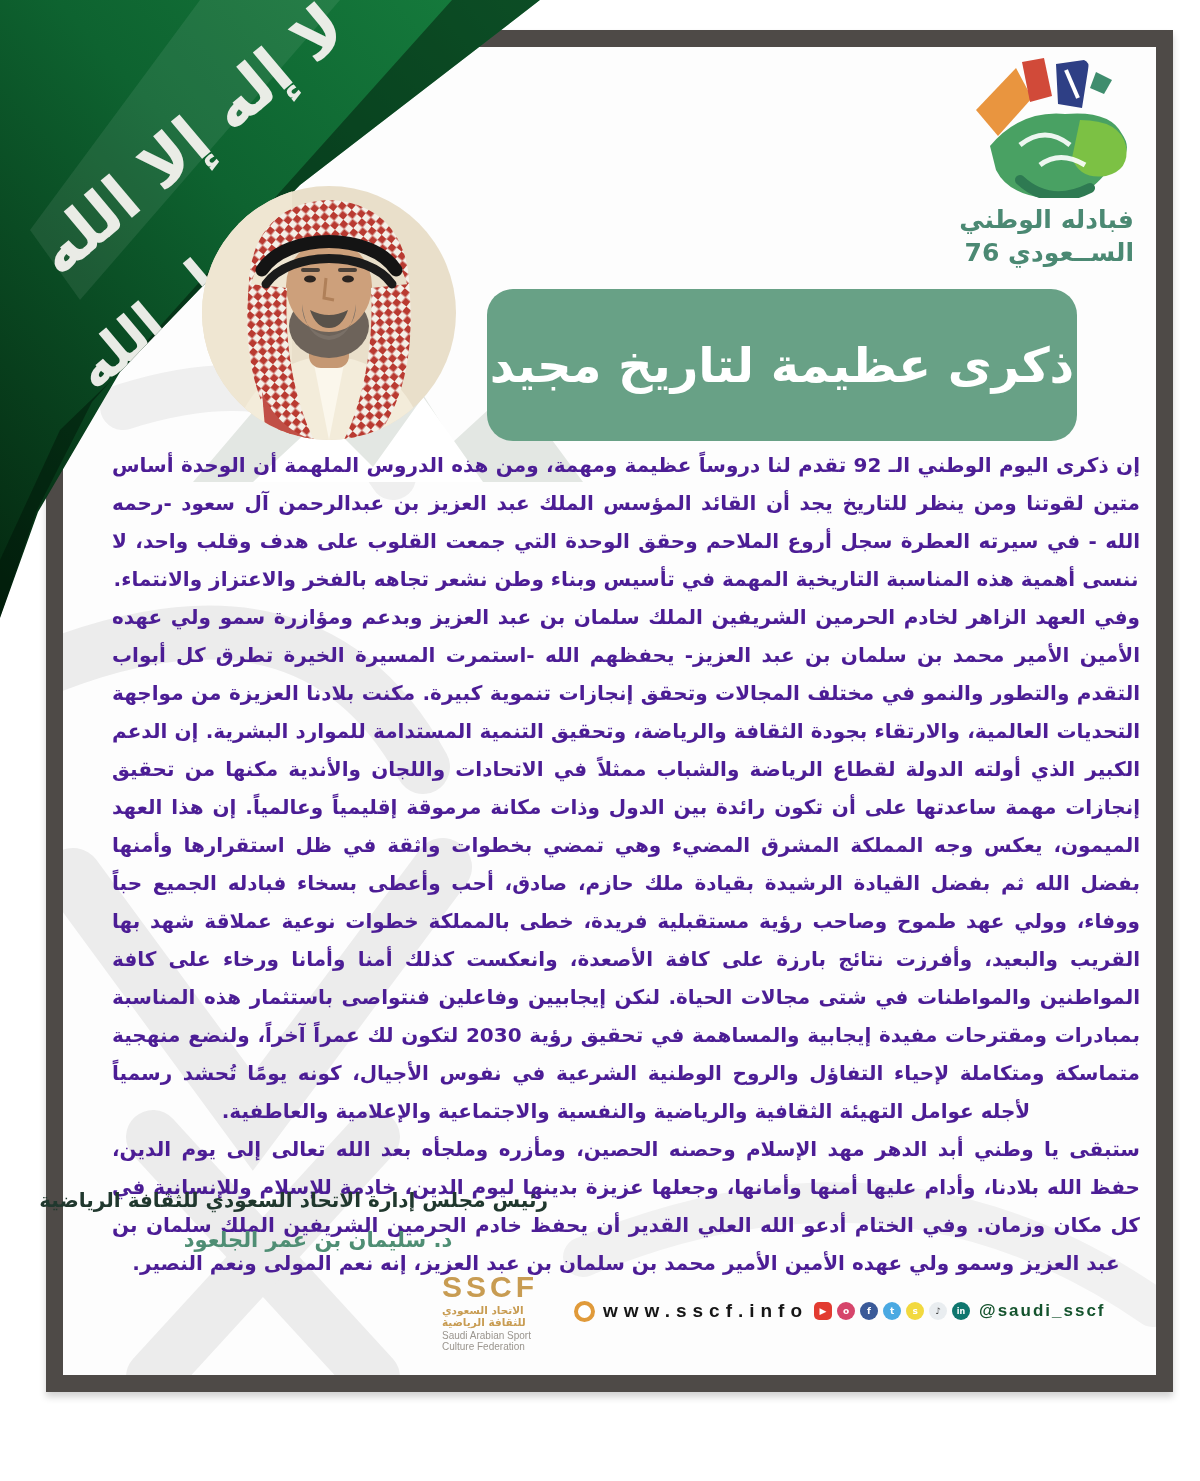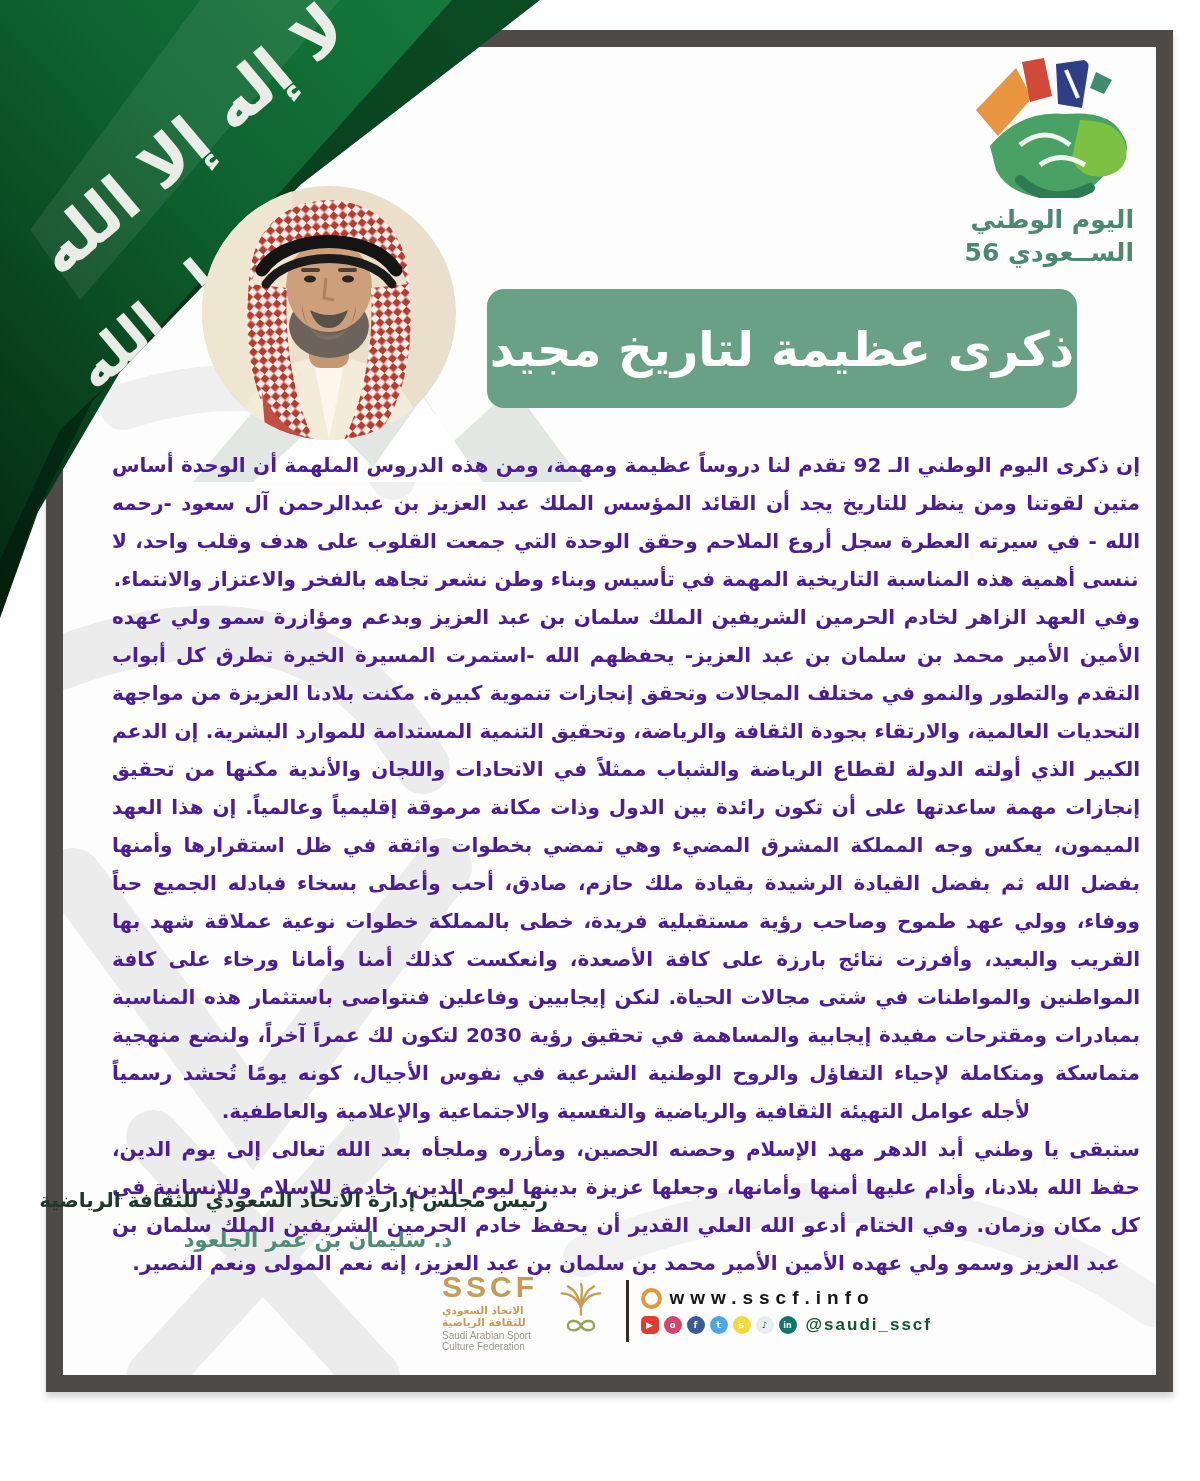--- a/index.html
+++ b/index.html
@@ -11,22 +11,22 @@
   .doc-bg svg{position:absolute;left:0;top:0;}
   
   .frame{position:absolute;left:46px;top:30px;width:1127px;height:1362px;box-sizing:border-box;
          border:17px solid #4e4a47;z-index:2;box-shadow:0 5px 7px rgba(0,0,0,.18);}
   
   .flag{position:absolute;left:0;top:0;z-index:3;}
   
   .portrait{position:absolute;left:202px;top:186px;width:254px;height:254px;border-radius:50%;
             overflow:hidden;z-index:4;}
   
-  .banner{position:absolute;left:487px;top:289px;width:590px;height:119px;background:#68a186;
-          border-radius:17px;z-index:4;display:flex;align-items:center;justify-content:center;}
+  .banner{position:absolute;left:487px;top:289px;width:590px;height:152px;background:#68a186;
+          border-radius:26px;z-index:4;display:flex;align-items:center;justify-content:center;}
   .banner span{color:#ffffff;font-size:48px;font-weight:bold;direction:rtl;white-space:nowrap;}
   
   .natlogo{position:absolute;left:956px;top:48px;width:194px;z-index:4;}
   .natlogo-text{direction:rtl;text-align:right;padding-right:16px;color:#4b8973;font-size:25px;
                 font-weight:bold;line-height:1.3;margin-top:2px;}
   .natlogo-text div{white-space:nowrap;}
   
   .body-text{position:absolute;left:112px;top:446px;width:1028px;z-index:4;direction:rtl;
              color:#4c1d95;font-size:20px;font-weight:700;line-height:38px;
              text-align:justify;text-align-last:center;}
@@ -39,21 +39,21 @@
   
   .footer{position:absolute;left:442px;top:1272px;width:490px;height:78px;z-index:4;
           display:flex;align-items:center;}
   .sscf{width:138px;text-align:left;line-height:1.1;}
   .sscf-mark{font-family:"Liberation Sans",sans-serif;font-weight:bold;font-size:30px;
              letter-spacing:4px;color:#c89c52;}
   .sscf-ar{direction:rtl;font-size:10.5px;color:#c89c52;font-weight:bold;margin-top:2px;}
   .sscf-en{font-family:"Liberation Sans",sans-serif;font-size:10px;color:#9a958e;margin-top:1px;}
   .palm{width:70px;height:70px;margin:0 6px;}
   .fdivider{width:3px;height:62px;background:#2f2c2a;margin:0 12px;}
-  .contact{display:flex;flex-direction:column;justify-content:center;gap:6px;}
+  .contact{display:flex;flex-direction:row;justify-content:center;gap:6px;}
   .site-row{display:flex;align-items:center;gap:8px;}
   .globe{display:inline-block;width:13px;height:13px;border:4px solid #e09a3a;border-radius:50%;
          background:#fff;}
   .site-url{font-family:"Liberation Sans",sans-serif;font-weight:bold;font-size:19px;
             letter-spacing:6px;color:#161616;}
   .social-row{display:flex;align-items:center;gap:5px;}
   .si{display:inline-flex;width:18px;height:18px;border-radius:50%;align-items:center;
       justify-content:center;font-size:9px;color:#fff;font-weight:bold;
       font-family:"DejaVu Sans",sans-serif;}
   .si-yt{background:#e23b30;border-radius:5px;}
@@ -163,22 +163,22 @@
         <line x1="98" y1="22" x2="110" y2="50" stroke="#ffffff" stroke-width="4"></line>
         <polygon points="128,24 144,32 136,46 122,40" fill="#3f8d6e"></polygon>
         <path d="M22,98 Q52,62 97,66 Q142,62 154,86 Q168,106 142,120 Q112,160 76,150 Q40,146 28,122 Z" fill="#49a163"></path>
         <path d="M112,72 Q152,72 158,98 Q162,122 138,128 Q112,132 104,110 Z" fill="#7cc144"></path>
         <path d="M52,132 Q82,160 122,140" fill="none" stroke="#2e7a52" stroke-width="10" stroke-linecap="round"></path>
         <path d="M52,97 Q77,77 102,97" fill="none" stroke="#ffffff" stroke-width="5" opacity="0.9"></path>
         <path d="M72,117 Q92,102 117,117" fill="none" stroke="#ffffff" stroke-width="5" opacity="0.9"></path>
       </g>
     </svg>
     <div class="natlogo-text">
-      <div>اليوم الوطني</div>
-      <div>الســعودي 56</div>
+      <div>فبادله الوطني</div>
+      <div>الســعودي 76</div>
     </div>
   </div>
 
   <div class="body-text">
     <p>إن ذكرى اليوم الوطني الـ 92 تقدم لنا دروساً عظيمة ومهمة، ومن هذه الدروس الملهمة أن الوحدة أساس متين لقوتنا ومن ينظر للتاريخ يجد أن القائد المؤسس الملك عبد العزيز بن عبدالرحمن آل سعود -رحمه الله - في سيرته العطرة سجل أروع الملاحم وحقق الوحدة التي جمعت القلوب على هدف وقلب واحد، لا ننسى أهمية هذه المناسبة التاريخية المهمة في تأسيس وبناء وطن نشعر تجاهه بالفخر والاعتزاز والانتماء.</p>
     <p>وفي العهد الزاهر لخادم الحرمين الشريفين الملك سلمان بن عبد العزيز وبدعم ومؤازرة سمو ولي عهده الأمين الأمير محمد بن سلمان بن عبد العزيز- يحفظهم الله -استمرت المسيرة الخيرة تطرق كل أبواب التقدم والتطور والنمو في مختلف المجالات وتحقق إنجازات تنموية كبيرة. مكنت بلادنا العزيزة من مواجهة التحديات العالمية، والارتقاء بجودة الثقافة والرياضة، وتحقيق التنمية المستدامة للموارد البشرية. إن الدعم الكبير الذي أولته الدولة لقطاع الرياضة والشباب ممثلاً في الاتحادات واللجان والأندية مكنها من تحقيق إنجازات مهمة ساعدتها على أن تكون رائدة بين الدول وذات مكانة مرموقة إقليمياً وعالمياً. إن هذا العهد الميمون، يعكس وجه المملكة المشرق المضيء وهي تمضي بخطوات واثقة في ظل استقرارها وأمنها بفضل الله ثم بفضل القيادة الرشيدة بقيادة ملك حازم، صادق، أحب وأعطى بسخاء فبادله الجميع حباً ووفاء، وولي عهد طموح وصاحب رؤية مستقبلية فريدة، خطى بالمملكة خطوات نوعية عملاقة شهد بها القريب والبعيد، وأفرزت نتائج بارزة على كافة الأصعدة، وانعكست كذلك أمنا وأمانا ورخاء على كافة المواطنين والمواطنات في شتى مجالات الحياة. لنكن إيجابيين وفاعلين فنتواصى باستثمار هذه المناسبة بمبادرات ومقترحات مفيدة إيجابية والمساهمة في تحقيق رؤية 2030 لتكون لك عمراً آخراً، ولنضع منهجية متماسكة ومتكاملة لإحياء التفاؤل والروح الوطنية الشرعية في نفوس الأجيال، كونه يومًا تُحشد رسمياً لأجله عوامل التهيئة الثقافية والرياضية والنفسية والاجتماعية والإعلامية والعاطفية.</p>
     <p>ستبقى يا وطني أبد الدهر مهد الإسلام وحصنه الحصين، ومأزره وملجأه بعد الله تعالى إلى يوم الدين، حفظ الله بلادنا، وأدام عليها أمنها وأمانها، وجعلها عزيزة بدينها ليوم الدين، خادمة للإسلام وللإنسانية في كل مكان وزمان. وفي الختام أدعو الله العلي القدير أن يحفظ خادم الحرمين الشريفين الملك سلمان بن عبد العزيز وسمو ولي عهده الأمين الأمير محمد بن سلمان بن عبد العزيز، إنه نعم المولى ونعم النصير.</p>
   </div>
 
   <div class="signature">

